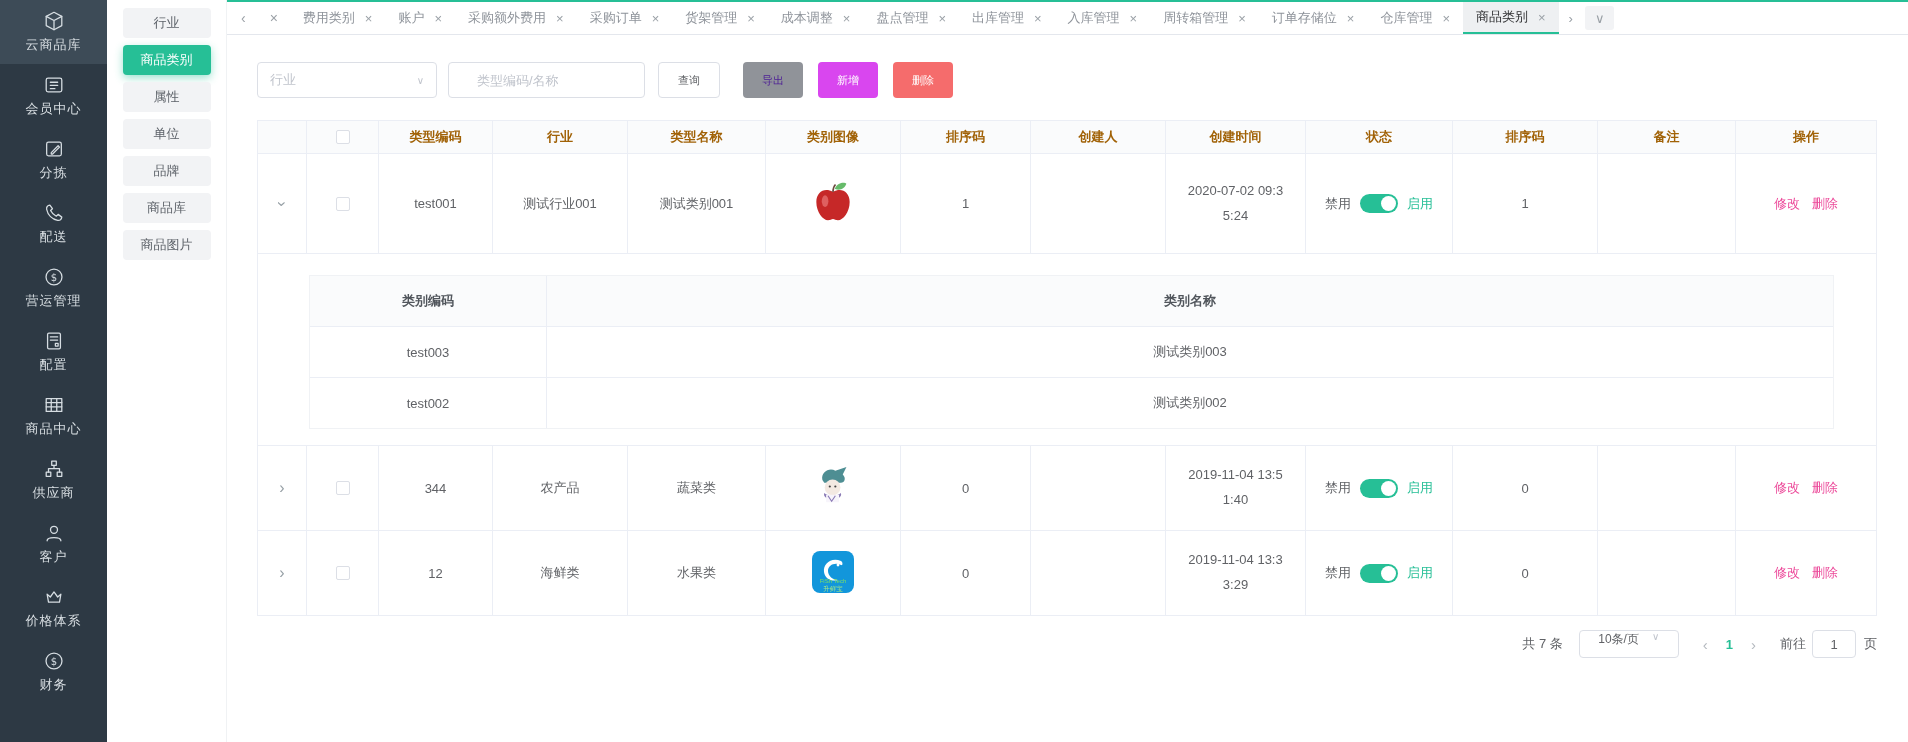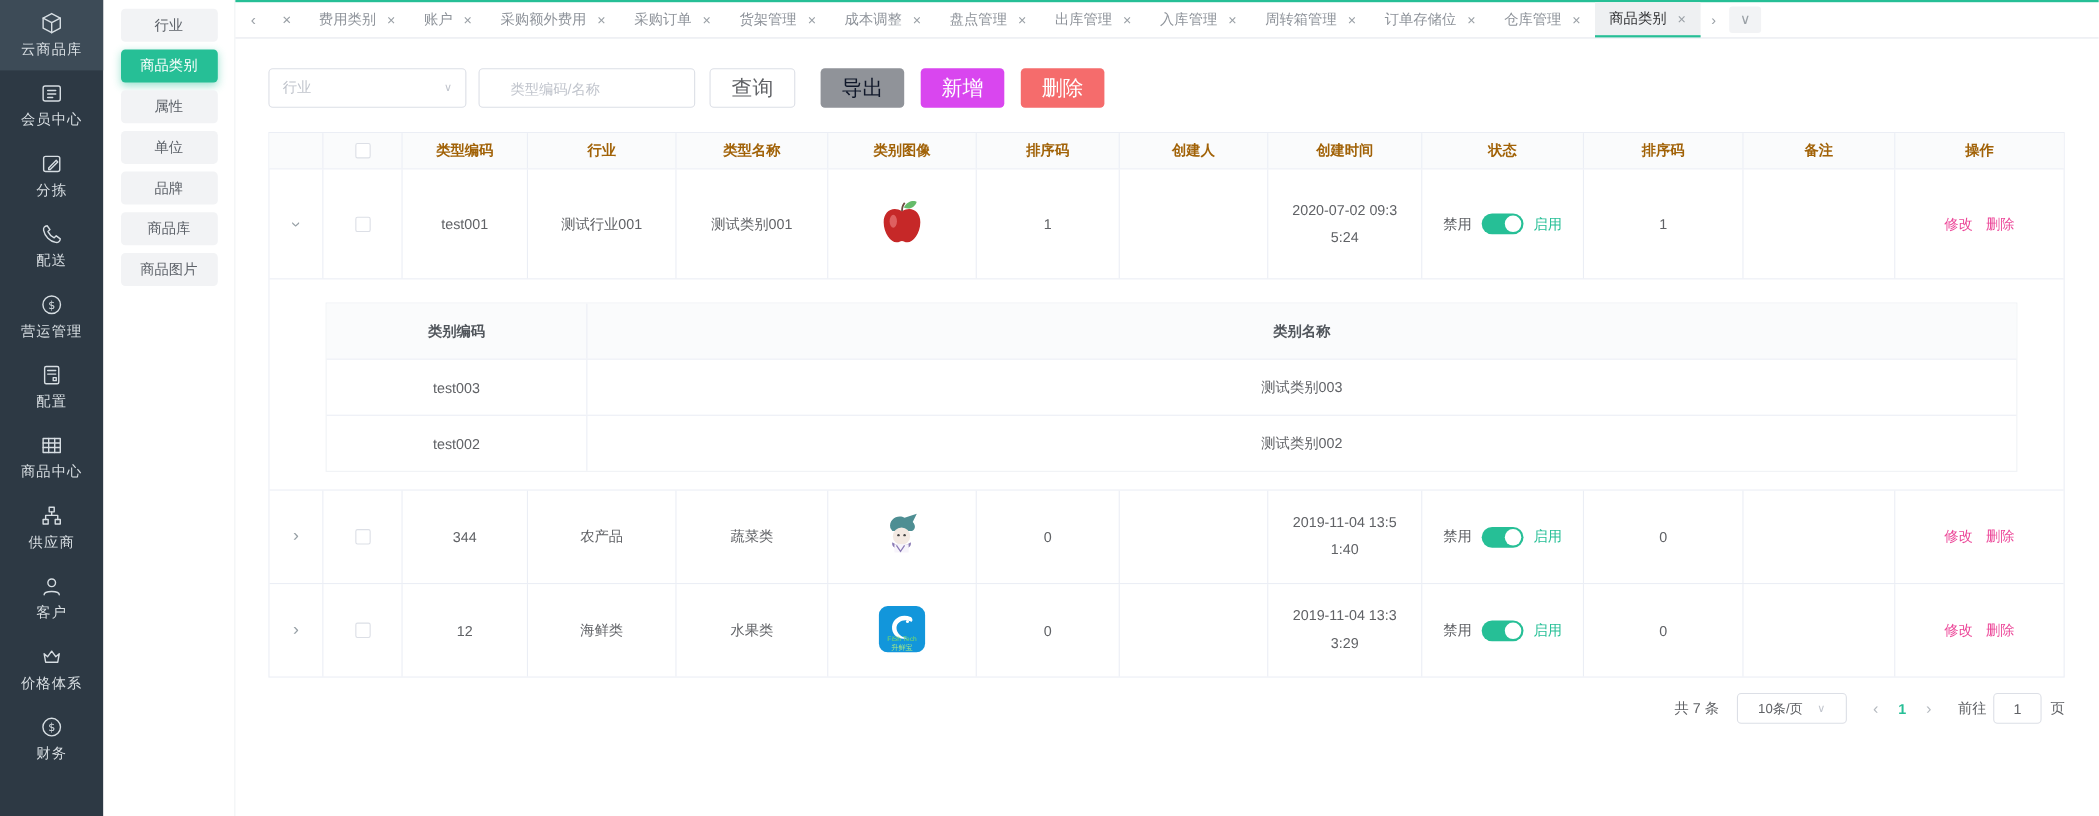--- a/index.html
+++ b/index.html
@@ -4,21 +4,21 @@
 <style>
   * { box-sizing: border-box; margin: 0; padding: 0; }
   body {
     width: 1908px; height: 742px; overflow: hidden;
     font-family: "Liberation Sans", "DejaVu Sans", sans-serif;
     background: #fff; color: #606266;
   }
   .app { display: flex; height: 742px; }
 
   
-  .left-nav { width: 94px; background: #2d3944; flex-shrink: 0; }
+  .left-nav { width: 107px; background: #2d3944; flex-shrink: 0; }
   .nav-item { display: flex; flex-direction: column; align-items: center; padding: 9px 0 10px; cursor: pointer; color: #d9dfe3; }
   .nav-item.active { background: #3d4b57; }
   .nav-icon { height: 24px; display: flex; align-items: center; }
   .nav-icon svg { width: 22px; height: 22px; display: block; }
   .nav-label { font-size: 13px; margin-top: 3px; letter-spacing: 1px; }
 
   
   .sub-nav { width: 120px; background: #fff; padding-top: 8px; flex-shrink: 0; border-right: 1px solid #f0f2f4; }
   .sub-btn { width: 88px; height: 30px; line-height: 30px; margin: 0 auto 7px; background: #f2f3f5; border-radius: 4px; text-align: center; font-size: 13px; color: #5d6269; cursor: pointer; }
   .sub-btn.active { background: #26bf96; color: #fff; box-shadow: 0 3px 8px rgba(38,191,150,.45); }
@@ -35,23 +35,23 @@
   .tab-right-btn.boxed { background: #f2f3f5; margin: 4px 4px 4px 2px; border-radius: 3px; }
 
   .content { flex: 1; padding: 27px 31px 0 30px; overflow: hidden; }
 
   
   .filter-row { display: flex; align-items: center; margin-bottom: 22px; }
   .select-box { width: 180px; height: 36px; border: 1px solid #dcdfe6; border-radius: 4px; display: flex; align-items: center; justify-content: space-between; padding: 0 12px; color: #c0c4cc; font-size: 13px; background: #fff; margin-right: 11px; cursor: pointer; }
   .sel-arrow { font-size: 10px; color: #c0c4cc; }
   .text-input { width: 197px; height: 36px; border: 1px solid #dcdfe6; border-radius: 4px; padding: 0 28px; font-size: 13px; color: #606266; margin-right: 13px; outline: none; font-family: inherit; }
   .text-input::placeholder { color: #c0c4cc; }
-  .btn { height: 36px; padding: 0 19px; border-radius: 4px; font-size: 19px; cursor: pointer; border: none; font-family: inherit; }
+  .btn { height: 36px; padding: 0 19px; border-radius: 4px; font-size: 11px; cursor: pointer; border: none; font-family: inherit; }
   .btn.plain { background: #fff; border: 1px solid #dcdfe6; color: #606266; margin-right: 23px; }
-  .btn.gray  { background: #909399; color: #0f172a; margin-right: 15px; }
+  .btn.gray  { background: #909399; color: #4c1d95; margin-right: 15px; }
   .btn.green { background: #d946ef; color: #fff; margin-right: 15px; }
   .btn.red   { background: #f56c6c; color: #fff; }
 
   
   .table { border: 1px solid #ebeef5; font-size: 13px; background: #fff; }
   .trow { display: grid; grid-template-columns: 49px 72px 114px 135px 138px 135px 130px 135px 140px 147px 145px 138px 1fr; align-items: stretch; }
   .tcell { display: flex; align-items: center; justify-content: center; text-align: center; border-right: 1px solid #ebeef5; padding: 4px 8px; min-height: 100%; }
   .trow .tcell:last-child { border-right: none; }
   .thead { background: #fafbfc; height: 32px; font-weight: bold; color: #a16207; }
   .trow.body { min-height: 85px; border-top: 1px solid #ebeef5; }
@@ -70,21 +70,21 @@
   .sub-wrap { border-top: 1px solid #ebeef5; padding: 21px 42px 16px 51px; }
   .sub-table { border: 1px solid #f0f2f5; }
   .srow { display: grid; grid-template-columns: 237px 1fr; }
   .srow + .srow { border-top: 1px solid #ebeef5; }
   .scell { display: flex; align-items: center; justify-content: center; height: 50px; font-size: 13px; }
   .scell:first-child { border-right: 1px solid #ebeef5; }
   .srow.shead { background: #fafbfc; font-weight: bold; color: #51565c; }
 
   
   .pagination { display: flex; align-items: center; justify-content: flex-end; margin-top: 14px; font-size: 13px; color: #606266; }
-  .psize { width: 100px; height: 28px; border: 1px solid #dcdfe6; border-radius: 4px; display: flex; align-items: center; justify-content: center; gap: 13px; color: #606266; font-size: 12px; margin: 0 14px 0 16px; cursor: pointer; }
+  .psize { width: 100px; height: 28px; border: 1px solid #dcdfe6; border-radius: 4px; display: flex; justify-content: center; gap: 13px; color: #606266; font-size: 12px; margin: 0 14px 0 16px; cursor: pointer; }
   .parrow { color: #b4b9bf; cursor: pointer; font-size: 15px; padding: 0 10px; }
   .pnum { color: #26bf96; font-weight: bold; padding: 0 8px; cursor: pointer; }
   .goto-label { margin: 0 6px 0 14px; }
   .goto-input { width: 44px; height: 28px; border: 1px solid #dcdfe6; border-radius: 4px; text-align: center; font-size: 13px; color: #606266; outline: none; font-family: inherit; margin-right: 8px; }
 </style>
 </head>
 <body>
 
 <div class="app">
   <div class="left-nav" id="left-nav">

